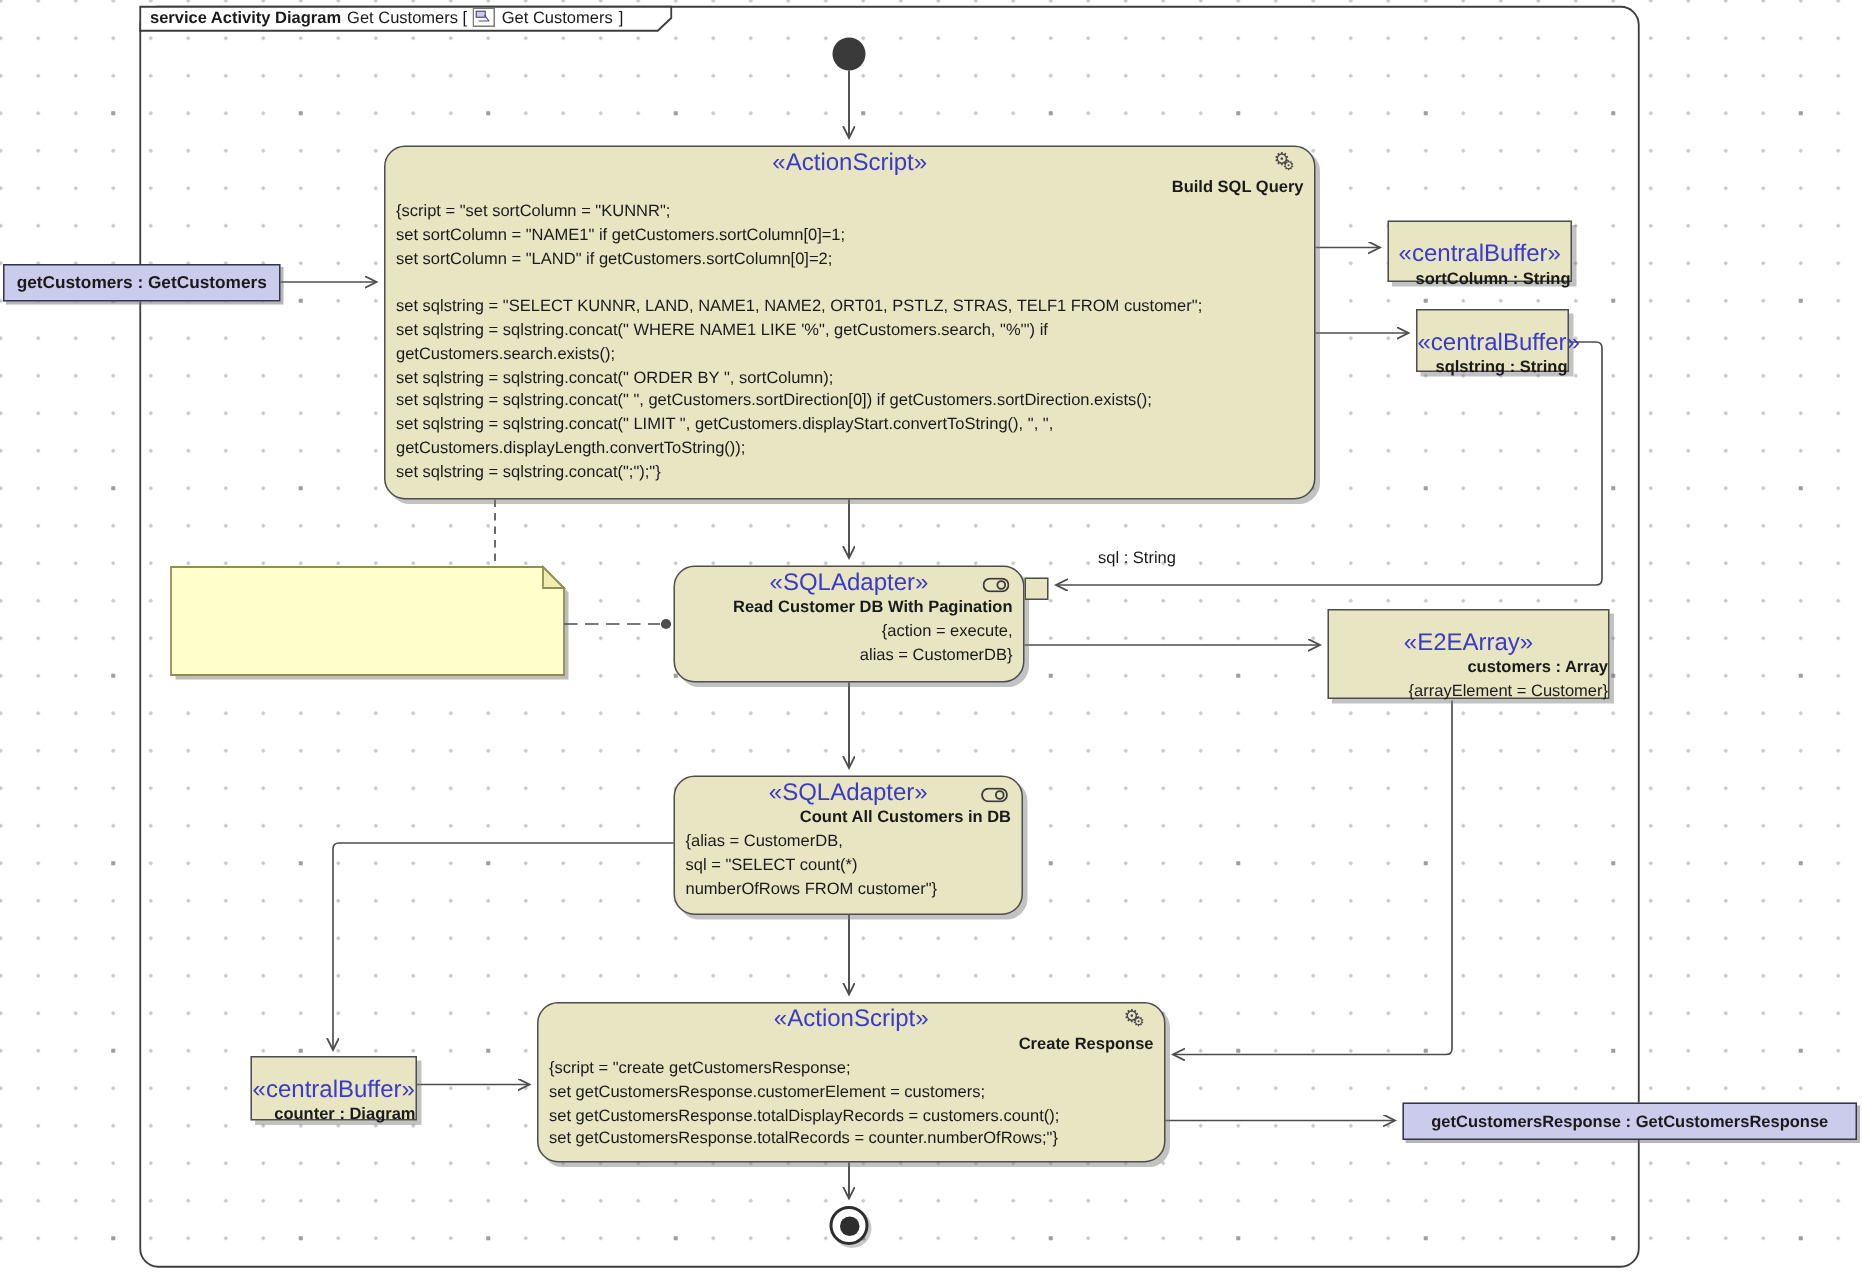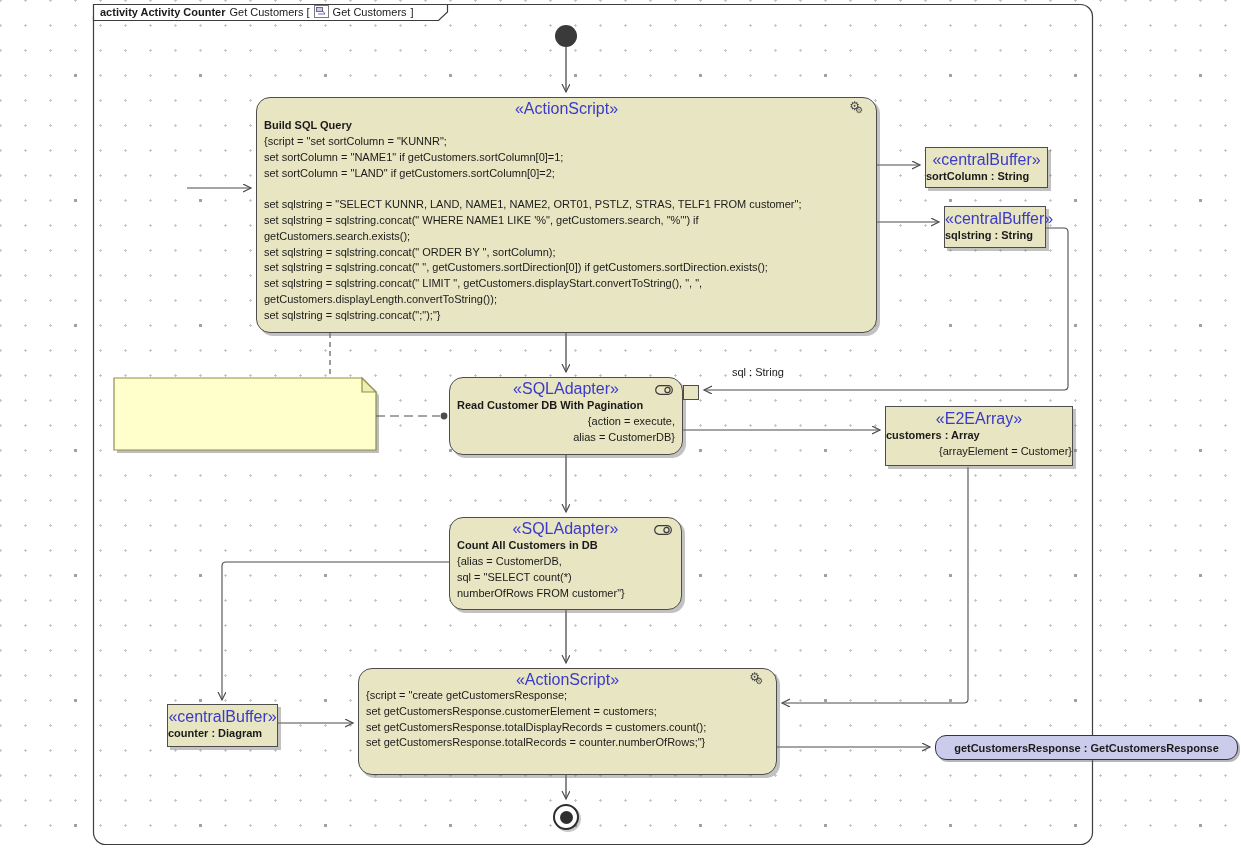--- a/index.html
+++ b/index.html
@@ -16,30 +16,30 @@
   .layer{position:absolute;left:0;top:0;z-index:1;}
   .abs{position:absolute;z-index:2;box-sizing:border-box;}
   .node{
     background:#e8e5c2;border:1px solid #4d4d4d;border-radius:14px;
     box-shadow:3px 3px 0 rgba(120,120,120,.45);
     padding:3px 7px 2px 7px;
   }
   .buffer{
     background:#e8e5c2;border:1px solid #4d4d4d;
     box-shadow:3px 3px 0 rgba(120,120,120,.45);
-    text-align:center;padding-top:4px;
+    text-align:center;padding-top:14px;
   }
   .obj{
     background:#cbcbec;border:1px solid #33334d;
     box-shadow:2px 2px 0 rgba(110,110,110,.5);
     font-weight:bold;font-size:11.5px;display:flex;align-items:center;justify-content:center;
     white-space:nowrap;
   }
   .st{color:#3a3ac8;font-size:16px;text-align:center;line-height:16px;}
-  .nm{font-weight:bold;font-size:11px;text-align:left;line-height:17px;}
+  .nm{font-weight:bold;font-size:11px;text-align:right;line-height:17px;}
   .bd{font-size:11px;line-height:15.8px;white-space:pre-wrap;}
   .ctr{text-align:right;}
   .gears{position:absolute;top:2px;right:8px;font-size:12px;color:#4a4a4a;line-height:12px;z-index:3;}
   .gears .g2{font-size:9px;position:relative;left:-5px;top:3px;}
   .adicon{position:absolute;top:7px;right:9px;z-index:3;}
   .pin{background:#e8e5c2;border:1px solid #4d4d4d;}
   .freelabel{font-size:11px;white-space:nowrap;}
   .notetext{font-size:11px;line-height:15px;white-space:pre-wrap;}
   .notetitle{font-weight:bold;font-size:11px;line-height:15px;margin-bottom:1px;}
   .tabtext{
@@ -83,21 +83,21 @@
     <path d="M566,455 V512" fill="none" stroke="#4d4d4d" stroke-width="1.3" marker-end="url(#arr)"></path>
     <path d="M449,562 L226,562 Q222,562 222,566 L222,700" fill="none" stroke="#4d4d4d" stroke-width="1.1" marker-end="url(#arr)"></path>
     <path d="M278,723 H353" fill="none" stroke="#4d4d4d" stroke-width="1.1" marker-end="url(#arr)"></path>
     <path d="M566,610 V663" fill="none" stroke="#4d4d4d" stroke-width="1.3" marker-end="url(#arr)"></path>
     <path d="M968,467 L968,699 Q968,703 964,703 L782,703" fill="none" stroke="#4d4d4d" stroke-width="1.1" marker-end="url(#arr)"></path>
     <path d="M777,747 H930" fill="none" stroke="#4d4d4d" stroke-width="1.1" marker-end="url(#arr)"></path>
     <path d="M566,775 V799" fill="none" stroke="#4d4d4d" stroke-width="1.3" marker-end="url(#arr)"></path>
   </svg>
 
   <div class="abs tabtext" style="left:100px;top:4px;height:15px;">
-    <span class="bold">activity Activity Counter</span>
+    <span class="bold">service Activity Diagram</span>
     <span>Get Customers [</span>
     <svg width="15" height="13">
       <rect x="0.5" y="0.5" width="14" height="12" fill="#ffffff" stroke="#7a7a7a"></rect>
       <rect x="2.5" y="2.5" width="6" height="4" fill="#cfcce0" stroke="#4a4a8a" stroke-width="0.8"></rect>
       <path d="M4,9 L11,9 M8,5 L11,9" stroke="#4a4a8a" stroke-width="0.8" fill="none"></path>
     </svg>
     <span>Get Customers</span>
     <span>]</span>
   </div>
 
@@ -114,20 +114,21 @@
 set sqlstring = "SELECT KUNNR, LAND, NAME1, NAME2, ORT01, PSTLZ, STRAS, TELF1 FROM customer";
 set sqlstring = sqlstring.concat(" WHERE NAME1 LIKE '%", getCustomers.search, "%'") if
 getCustomers.search.exists();
 set sqlstring = sqlstring.concat(" ORDER BY ", sortColumn);
 set sqlstring = sqlstring.concat(" ", getCustomers.sortDirection[0]) if getCustomers.sortDirection.exists();
 set sqlstring = sqlstring.concat(" LIMIT ", getCustomers.displayStart.convertToString(), ", ",
 getCustomers.displayLength.convertToString());
 set sqlstring = sqlstring.concat(";");"}</div>
   </div>
 
+  <div class="abs obj" style="left:2px;top:176px;width:185px;height:25px;">getCustomers : GetCustomers</div>
 
   <div class="abs buffer" style="left:925px;top:147px;width:123px;height:41px;">
     <div class="st">«centralBuffer»</div>
     <div class="nm">sortColumn : String</div>
   </div>
 
   <div class="abs buffer" style="left:944px;top:206px;width:102px;height:42px;">
     <div class="st">«centralBuffer»</div>
     <div class="nm">sqlstring : String</div>
   </div>
@@ -166,25 +167,26 @@
   </div>
 
   <div class="abs buffer" style="left:167px;top:704px;width:111px;height:43px;">
     <div class="st">«centralBuffer»</div>
     <div class="nm">counter : Diagram</div>
   </div>
 
   <div class="abs node" style="left:358px;top:668px;width:419px;height:107px;">
     <div class="gears">⚙<span class="g2">⚙</span></div>
     <div class="st">«ActionScript»</div>
+    <div class="nm">Create Response</div>
     <div class="bd">{script = "create getCustomersResponse;
 set getCustomersResponse.customerElement = customers;
 set getCustomersResponse.totalDisplayRecords = customers.count();
 set getCustomersResponse.totalRecords = counter.numberOfRows;"}</div>
   </div>
 
-  <div class="abs obj" style="left:935px;top:735px;width:303px;height:25px;font-size:11px;border-radius:11px;">getCustomersResponse : GetCustomersResponse</div>
+  <div class="abs obj" style="left:935px;top:735px;width:303px;height:25px;font-size:11px;">getCustomersResponse : GetCustomersResponse</div>
 
   <div class="abs final-outer" style="left:553px;top:804px;width:26px;height:26px;">
     <div class="final-inner"></div>
   </div>
 
 </div>
 
 </body></html>

